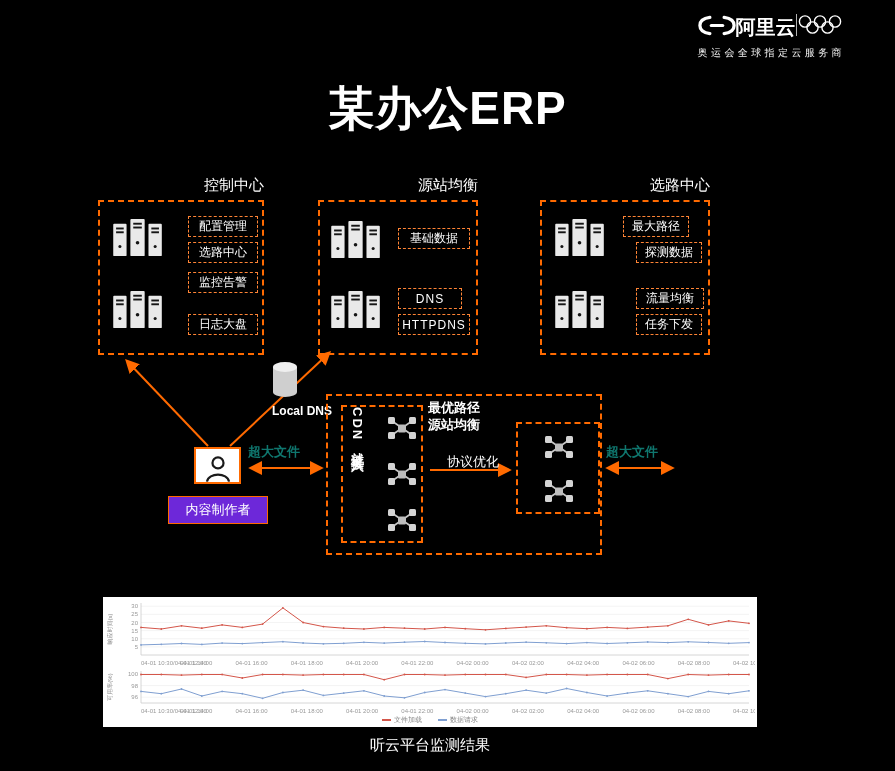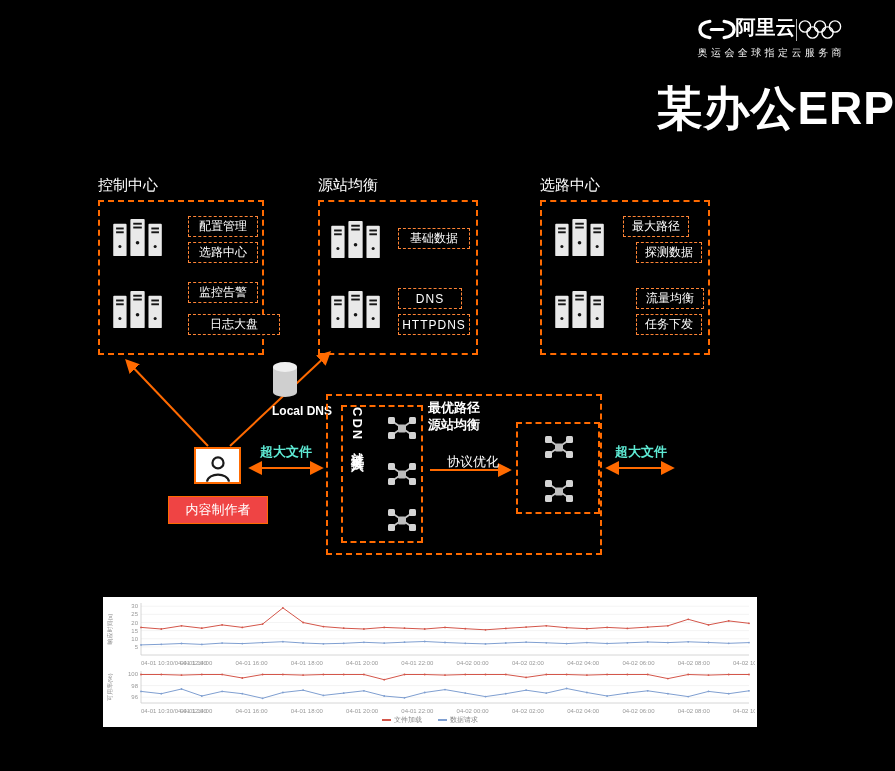--- a/index.html
+++ b/index.html
@@ -1,38 +1,38 @@
 <!DOCTYPE html>
 <html><head>
 <meta charset="utf-8">
 <style>
   *{margin:0;padding:0;box-sizing:border-box}
   html,body{background:#000}
   body{width:895px;height:771px;font-family:"Liberation Sans","DejaVu Sans",sans-serif;color:#fff;position:relative;overflow:hidden}
   .stage{position:absolute;left:0;top:0;width:895px;height:771px;background:#000}
   .abs{position:absolute}
   .overlay{position:absolute;left:0;top:0;pointer-events:none}
-  .title{position:absolute;left:0;top:78px;width:895px;text-align:right;font-size:46px;font-weight:700;letter-spacing:1px}
+  .title{position:absolute;left:0;top:78px;width:895px;text-align:center;font-size:46px;font-weight:700;letter-spacing:1px}
   .brand{position:absolute;top:14px;right:50px}
-  .brand-row{display:flex;align-items:flex-end;gap:0}
+  .brand-row{display:flex;align-items:flex-start;gap:0}
   .brand-text{font-size:20px;font-weight:700}
   .brand-div{width:1px;height:22px;background:rgba(255,255,255,.7)}
   .brand-tagline{margin-top:5px;font-size:10px;letter-spacing:3.4px;color:#f2f2f2;white-space:nowrap}
-  .center-title{position:absolute;top:176px;font-size:15px;text-align:left;color:#fff}
+  .center-title{position:absolute;top:176px;font-size:15px;text-align:right;color:#fff}
   .dashed-box{position:absolute;border:2px dashed #ff6a00}
   .chip{position:absolute;display:flex;align-items:center;justify-content:center;height:21px;border:1px dashed #ff8435;background:#000;font-size:12px;color:#fff;white-space:nowrap}
   .chip.solid{border-style:solid}
   .icon{position:absolute;line-height:0}
-  .bigfile{position:absolute;font-size:13px;font-weight:700;color:#5eead4;text-align:center}
+  .bigfile{position:absolute;font-size:13px;font-weight:700;color:#0f766e;text-align:left}
   .bold12{font-size:12px;font-weight:700}
   .vtext{position:absolute;left:5px;top:0;height:100%;display:flex;align-items:center;writing-mode:vertical-rl;font-size:13px;font-weight:700;letter-spacing:2px}
   .duo{position:absolute;font-size:13px;font-weight:700;line-height:17px}
   .plain13{position:absolute;font-size:13px}
   .person-box{position:absolute;width:47px;height:37px;background:#fff;border:2px solid #ff6a00;display:flex;align-items:flex-end;justify-content:center;overflow:hidden}
-  .creator-box{position:absolute;height:28px;border:1px solid #ff6a00;display:flex;align-items:center;justify-content:center;font-size:13px;background:#ef4444}
+  .creator-box{position:absolute;height:28px;border:1px solid #ff6a00;display:flex;align-items:center;justify-content:center;font-size:13px;background:#6d28d9}
   .panel{position:absolute;background:#fff}
   .legend{display:flex;justify-content:center;gap:16px;font-size:7px;color:#888;align-items:center}
   .lg-item{display:flex;align-items:center;gap:3px}
   .lg-dash{display:inline-block;width:9px;height:2px}
   .caption{position:absolute;text-align:center;font-size:15px;color:#fff}
 </style>
 </head>
 <body>
 
 <div class="stage">
@@ -115,22 +115,22 @@
             <rect x="4" y="14" width="8" height="2"></rect>
             <circle cx="8" cy="30" r="1.6"></circle>
             <rect x="22" y="5" width="9" height="2"></rect>
             <rect x="22" y="9" width="9" height="2"></rect>
             <circle cx="26.5" cy="26" r="1.9"></circle>
             <rect x="41" y="10" width="8" height="2"></rect>
             <rect x="41" y="14" width="8" height="2"></rect>
             <circle cx="45" cy="30" r="1.6"></circle>
           </g>
         </svg></span>
-    <span class="chip" style="left:88px;top:80px;width:70px">监控告警</span>
-    <span class="chip" style="left:88px;top:112px;width:92px">日志大盘</span>
+    <span class="chip" style="left:88px;top:70px;width:70px">监控告警</span>
+    <span class="chip" style="left:88px;top:112px;width:70px">日志大盘</span>
   </div>
 
   <div class="center-title" style="left:318px;width:160px">源站均衡</div>
   <div class="dashed-box" style="left:318px;top:200px;width:160px;height:155px">
     <span class="icon" style="left:10px;top:18px"><svg width="52" height="40" viewBox="0 0 54 42">
           <g fill="#e9e9e9">
             <rect x="1" y="6" width="14" height="34" rx="1"></rect>
             <rect x="19" y="1" width="15" height="39" rx="1"></rect>
             <rect x="38" y="6" width="14" height="34" rx="1"></rect>
           </g>
@@ -505,14 +505,15 @@
         <span class="lg-item">
           <span class="lg-dash" style="background: rgb(212, 86, 74);"></span>
           <span>文件加载</span>
         </span>
         <span class="lg-item">
           <span class="lg-dash" style="background: rgb(127, 159, 209);"></span>
           <span>数据请求</span>
         </span>
       </div>
   </div>
+  <div class="caption" style="left:103px;top:736px;width:654px">听云平台监测结果</div>
 
 </div>
 
 </body></html>

